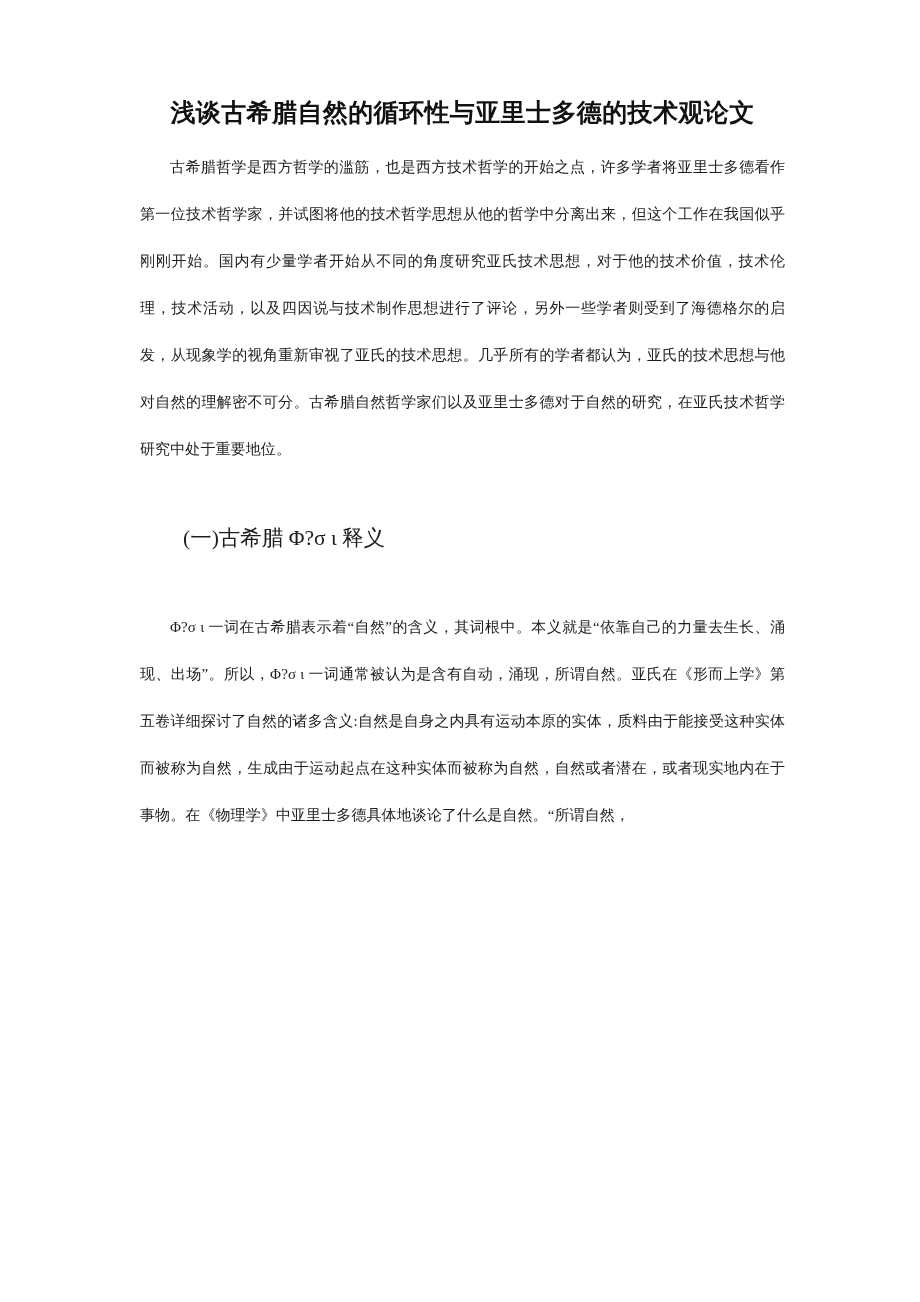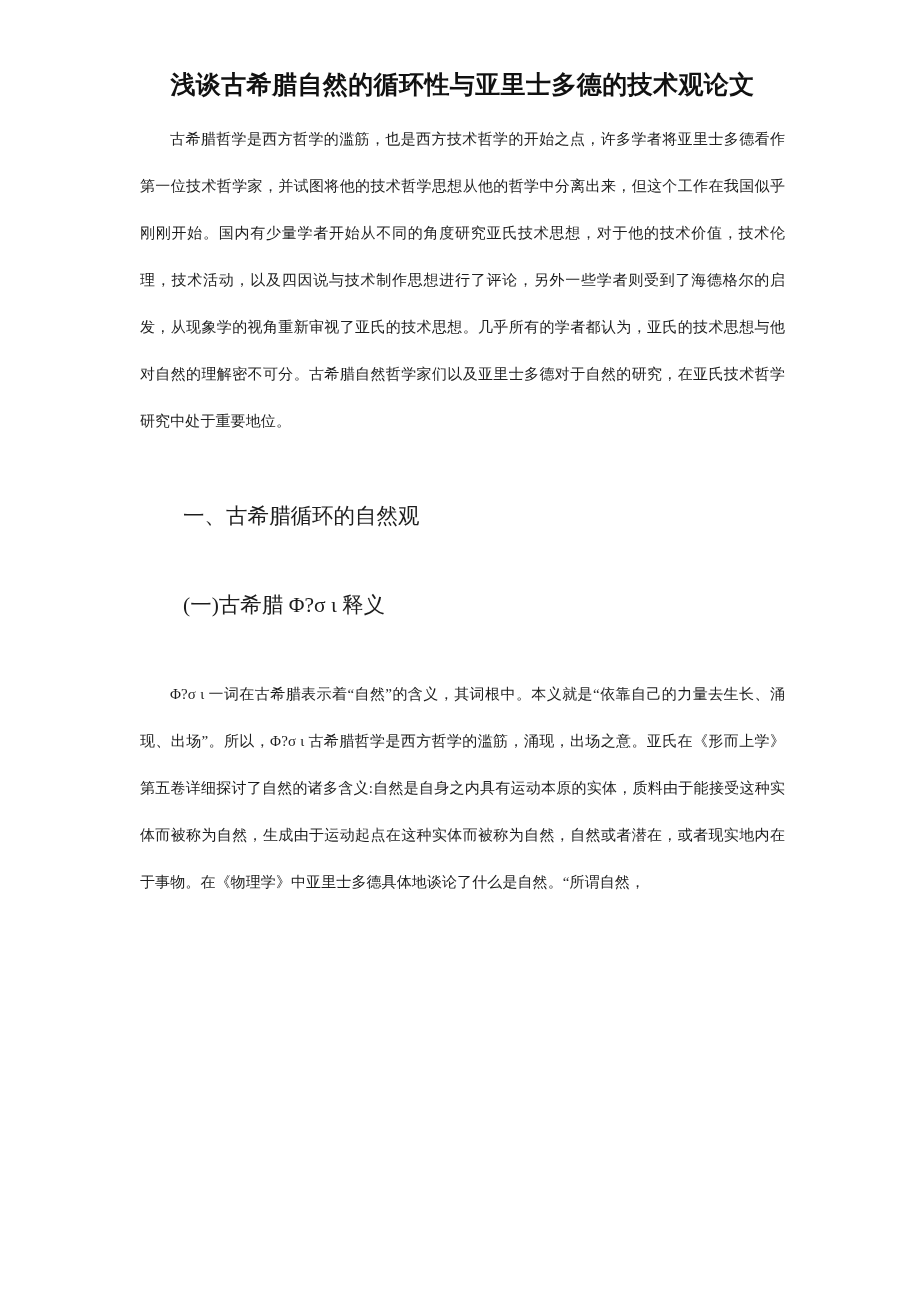--- a/index.html
+++ b/index.html
@@ -16,21 +16,21 @@
     font-family: "Liberation Serif", "DejaVu Serif", serif;
     color: #1a1a1a;
     -webkit-font-smoothing: antialiased;
   }
 
   #page {
     box-sizing: border-box;
     width: 920px;
     height: 1302px;
     background: #ffffff;
-    padding: 68px 135px 0 140px;
+    padding: 96px 135px 0 140px;
   }
 
   .doc-title {
     font-family: "DejaVu Sans", "Liberation Sans", sans-serif;
     font-weight: bold;
     font-size: 25px;
     line-height: 34px;
     letter-spacing: 0.4px;
     text-align: center;
     color: #111111;
@@ -77,19 +77,18 @@
 </style>
 </head>
 <body>
 
 <div id="page">
 
   <h1 class="doc-title">浅谈古希腊自然的循环性与亚里士多德的技术观论文</h1>
 
   <p class="para first">古希腊哲学是西方哲学的滥筋，也是西方技术哲学的开始之点，许多学者将亚里士多德看作第一位技术哲学家，并试图将他的技术哲学思想从他的哲学中分离出来，但这个工作在我国似乎刚刚开始。国内有少量学者开始从不同的角度研究亚氏技术思想，对于他的技术价值，技术伦理，技术活动，以及四因说与技术制作思想进行了评论，另外一些学者则受到了海德格尔的启发，从现象学的视角重新审视了亚氏的技术思想。几乎所有的学者都认为，亚氏的技术思想与他对自然的理解密不可分。古希腊自然哲学家们以及亚里士多德对于自然的研究，在亚氏技术哲学研究中处于重要地位。</p>
 
-  <h2 class="heading-1">一、古希腊循环的自然观</h2>
 
   <h3 class="heading-2">(一)古希腊 Φ?σ ι 释义</h3>
 
-  <p class="para after-heading">Φ?σ ι 一词在古希腊表示着“自然”的含义，其词根中。本义就是“依靠自己的力量去生长、涌现、出场”。所以，Φ?σ ι 古希腊哲学是西方哲学的滥筋，涌现，出场之意。亚氏在《形而上学》第五卷详细探讨了自然的诸多含义:自然是自身之内具有运动本原的实体，质料由于能接受这种实体而被称为自然，生成由于运动起点在这种实体而被称为自然，自然或者潜在，或者现实地内在于事物。在《物理学》中亚里士多德具体地谈论了什么是自然。“所谓自然，</p>
+  <p class="para after-heading">Φ?σ ι 一词在古希腊表示着“自然”的含义，其词根中。本义就是“依靠自己的力量去生长、涌现、出场”。所以，Φ?σ ι 一词通常被认为是含有自动，涌现，所谓自然。亚氏在《形而上学》第五卷详细探讨了自然的诸多含义:自然是自身之内具有运动本原的实体，质料由于能接受这种实体而被称为自然，生成由于运动起点在这种实体而被称为自然，自然或者潜在，或者现实地内在于事物。在《物理学》中亚里士多德具体地谈论了什么是自然。“所谓自然，</p>
 
 </div>
 
 </body></html>

